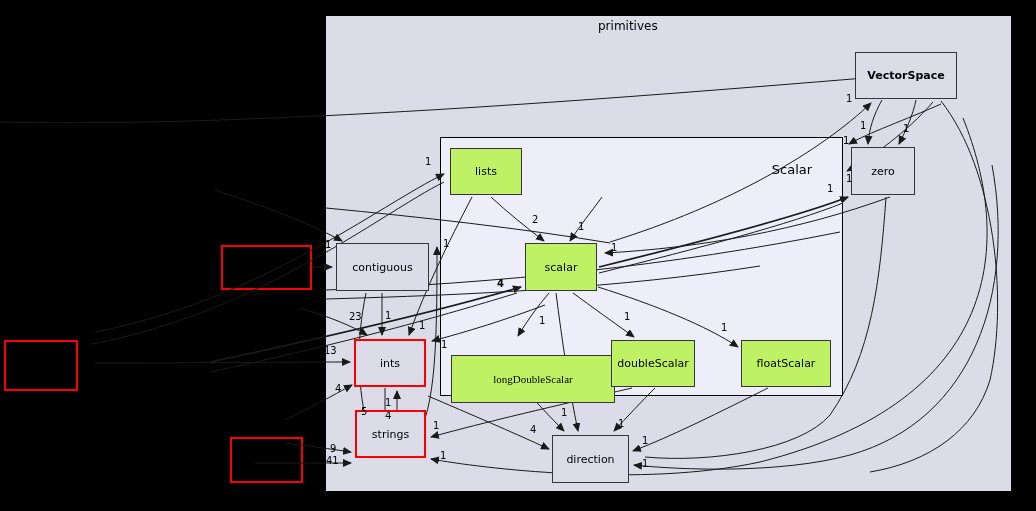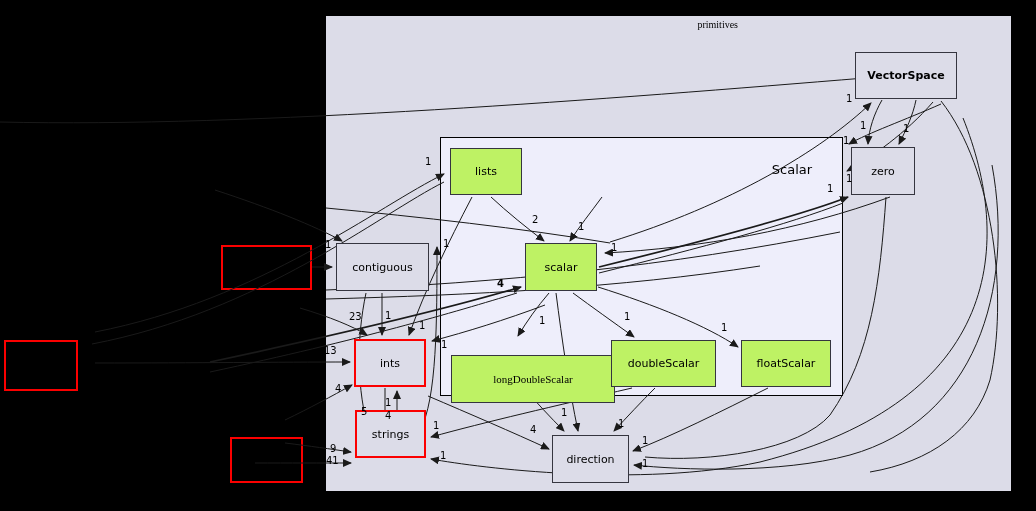--- a/index.html
+++ b/index.html
@@ -2,22 +2,22 @@
 <html><head>
 <meta charset="utf-8">
 <style>
   html,body{margin:0;padding:0;background:#000;}
   .stage{position:relative;width:1036px;height:511px;background:#000;
          font-family:"DejaVu Sans", sans-serif;overflow:hidden;}
   .cluster-outer{position:absolute;left:325px;top:15px;width:687px;height:477px;
          background:#dcdce8;border:1px solid #000;box-sizing:border-box;}
   .cluster-inner{position:absolute;left:440px;top:137px;width:403px;height:259px;
          background:#eeeefb;border:1px solid #000;box-sizing:border-box;}
-  .cluster-title{position:absolute;left:598px;top:19px;width:140px;text-align:right;
-         font-size:10px;color:#000;font-family:Liberation Serif, serif;}
+  .cluster-title{position:absolute;left:598px;top:19px;width:140px;text-align:left;
+         font-size:12px;color:#000;}
   .inner-title{position:absolute;left:752px;top:162px;width:80px;text-align:center;
          font-size:13px;color:#000;}
   .edges{position:absolute;left:0;top:0;width:1036px;height:511px;pointer-events:none;}
   .node{position:absolute;display:flex;align-items:center;justify-content:center;
          font-size:11px;color:#000;background:#dcdce8;border:1px solid #35353f;
          box-sizing:border-box;cursor:pointer;}
   .node.white{background:#bef264;}
   .node.redbox{border:2px solid #fb0000;}
   .ext{position:absolute;background:transparent;border:2px solid #fb0000;
          box-sizing:border-box;cursor:pointer;}
@@ -114,21 +114,21 @@
   <div class="node" style="left:855px;top:52px;width:102px;height:47px;font-weight:bold;">VectorSpace</div>
   <div class="node" style="left:851px;top:147px;width:64px;height:48px;">zero</div>
   <div class="node" style="left:336px;top:243px;width:93px;height:48px;">contiguous</div>
   <div class="node redbox" style="left:354px;top:339px;width:72px;height:48px;">ints</div>
   <div class="node redbox" style="left:355px;top:410px;width:71px;height:48px;">strings</div>
   <div class="node" style="left:552px;top:435px;width:77px;height:48px;">direction</div>
 
   <div class="node white" style="left:450px;top:148px;width:72px;height:47px;">lists</div>
   <div class="node white" style="left:525px;top:243px;width:72px;height:48px;">scalar</div>
   <div class="node white" style="left:451px;top:355px;width:164px;height:48px;font-family:Liberation Serif, serif;">longDoubleScalar</div>
-  <div class="node white" style="left:611px;top:340px;width:105px;height:47px;">doubleScalar</div>
+  <div class="node white" style="left:611px;top:340px;width:84px;height:47px;">doubleScalar</div>
   <div class="node white" style="left:741px;top:340px;width:90px;height:47px;">floatScalar</div>
 
   <div class="labels">
       <span class="edge-label" style="left: 425px; top: 157px;">1</span>
       <span class="edge-label" style="left: 443px; top: 239px;">1</span>
       <span class="edge-label" style="left: 325px; top: 240px;">1</span>
       <span class="edge-label" style="left: 532px; top: 215px;">2</span>
       <span class="edge-label" style="left: 578px; top: 222px;">1</span>
       <span class="edge-label" style="left: 611px; top: 243px;">1</span>
       <span class="edge-label" style="left: 846px; top: 94px;">1</span>

